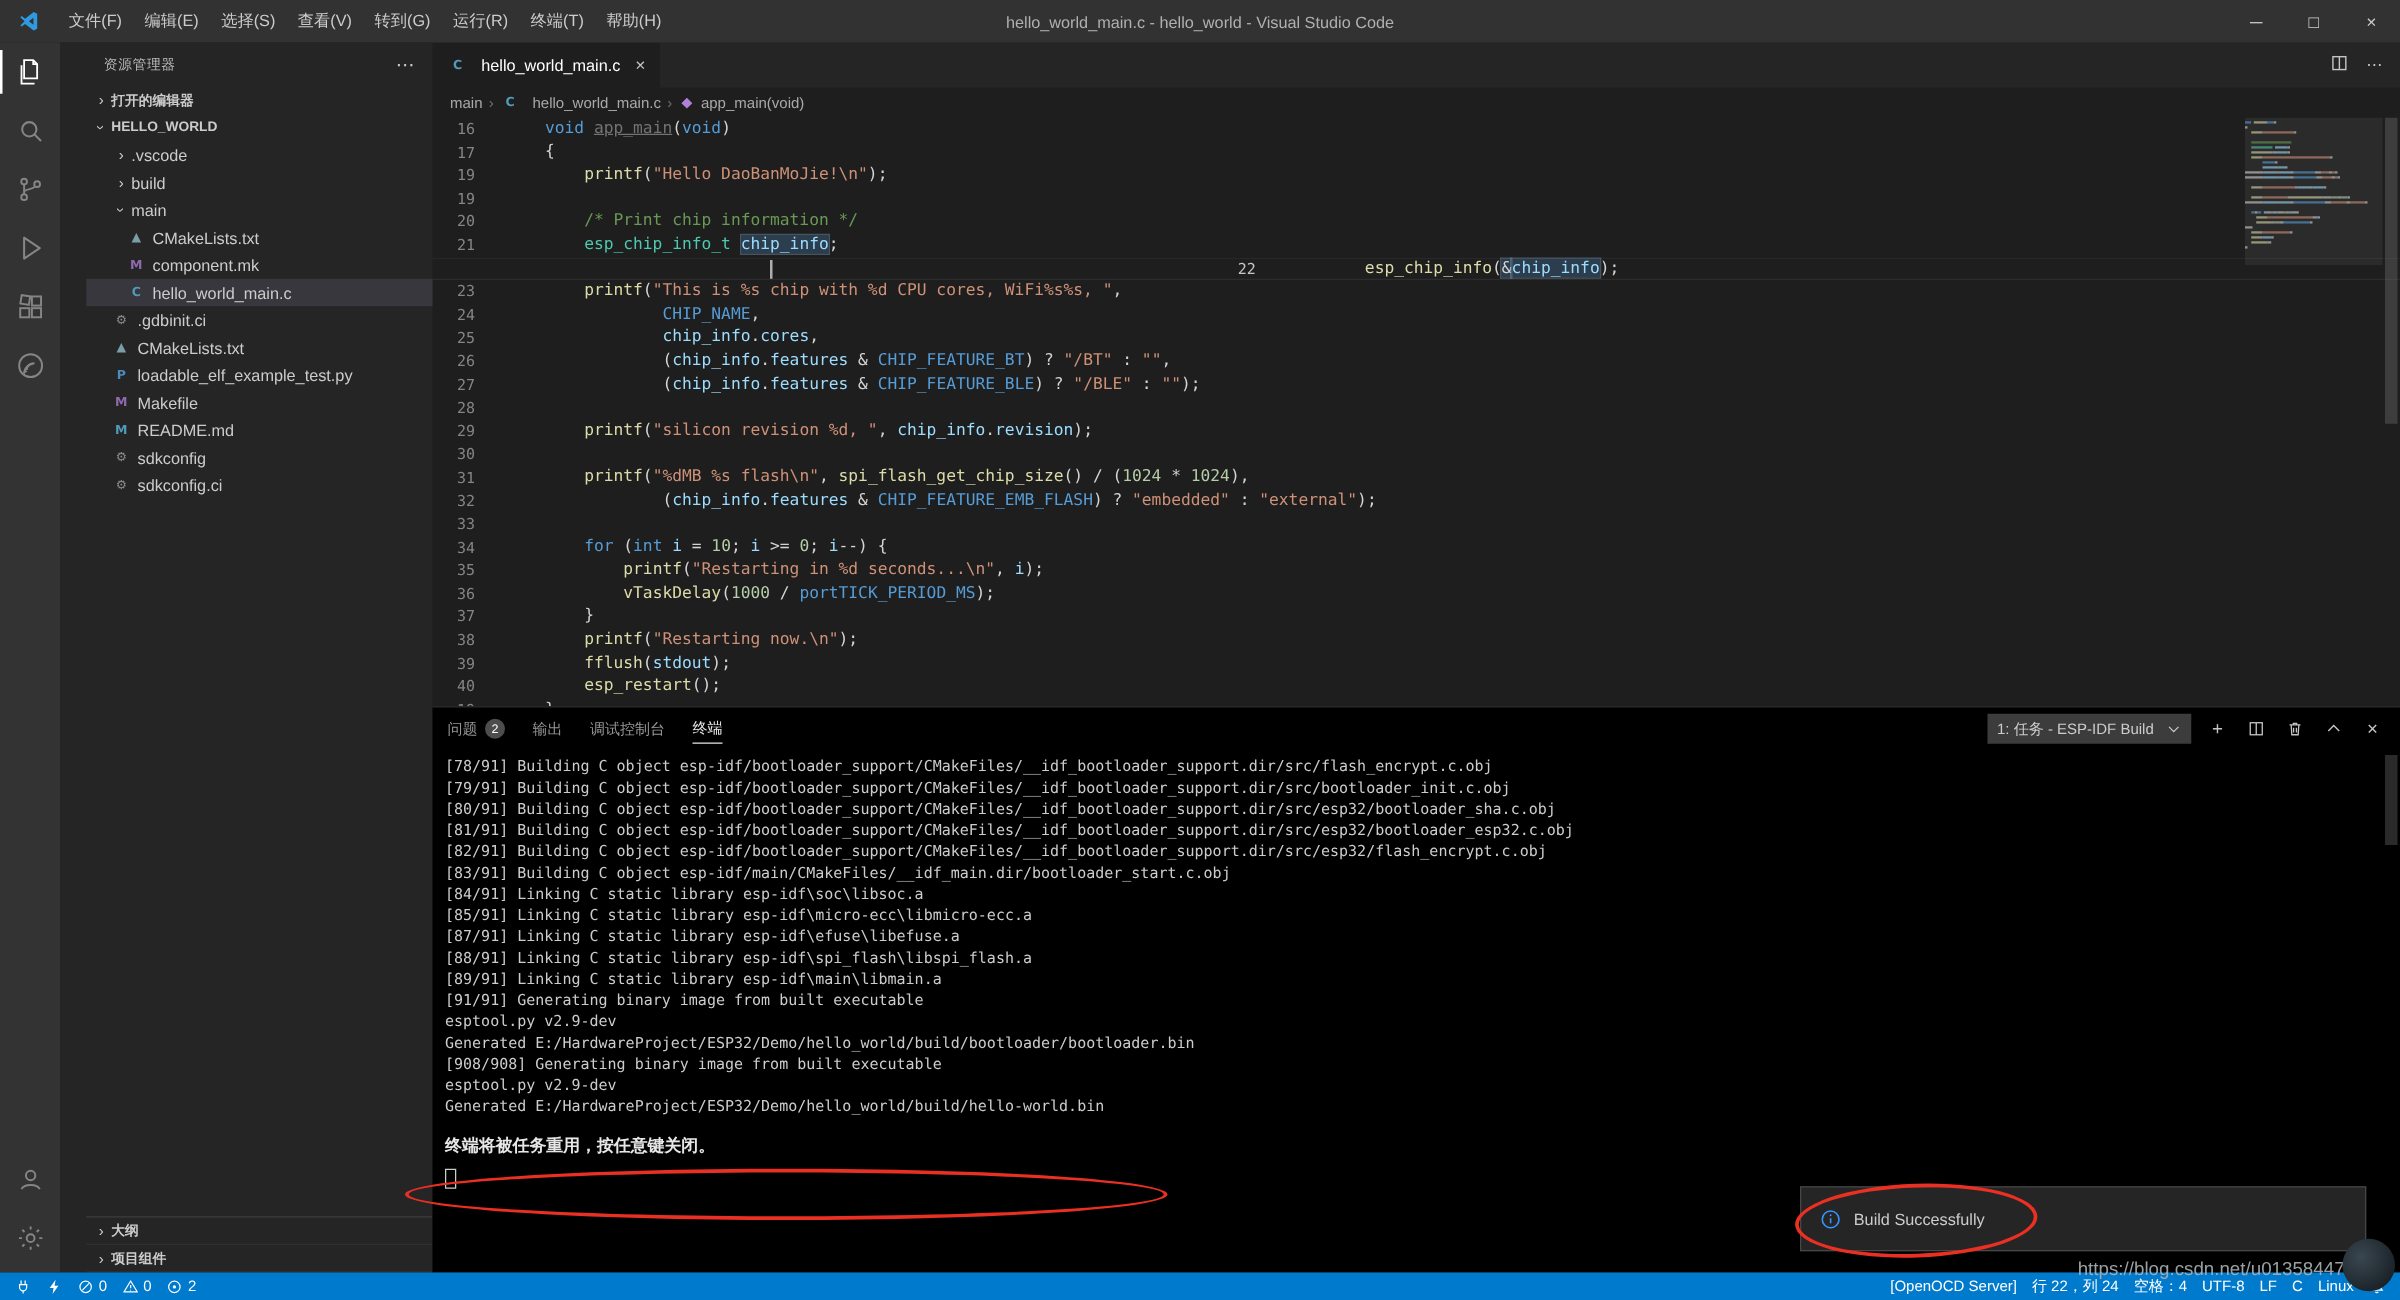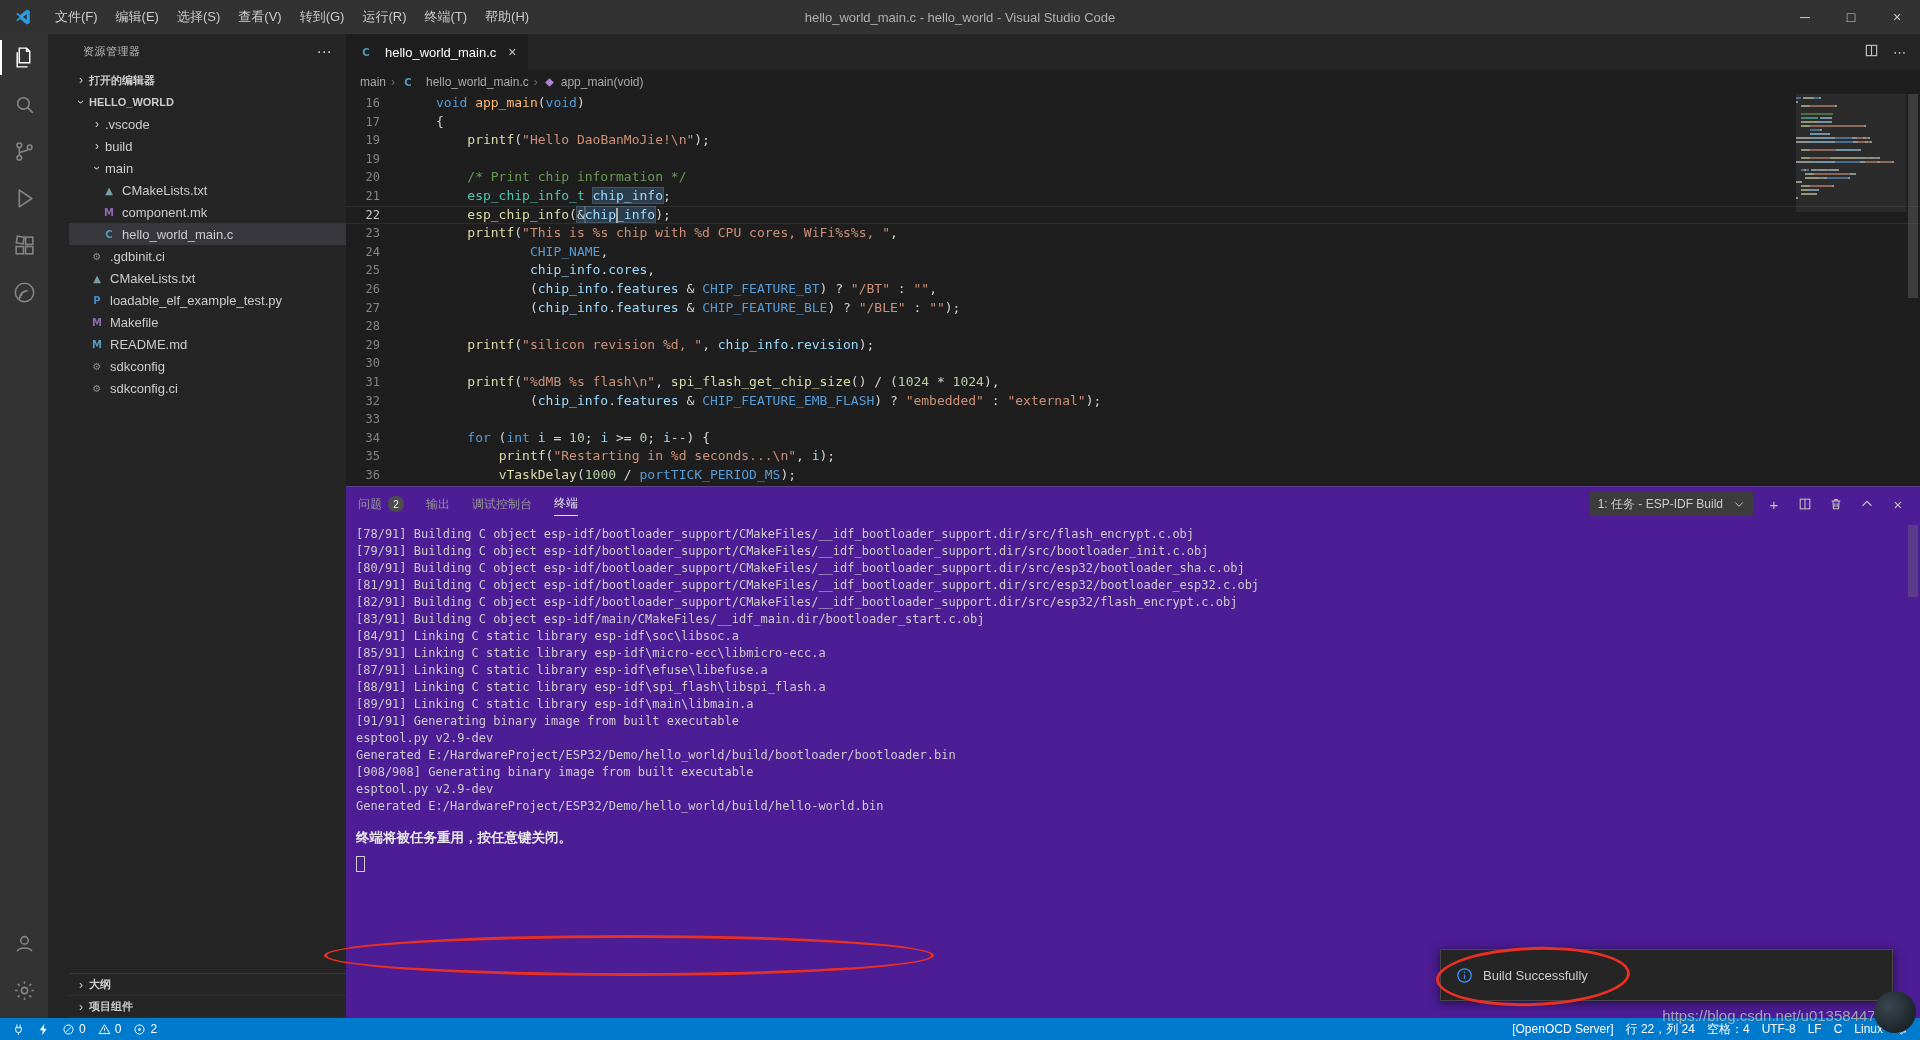--- a/index.html
+++ b/index.html
@@ -51,33 +51,33 @@
   .breadcrumbs{height:24px;display:flex;align-items:center;font-size:12px;color:#a9a9a9;padding-left:14px;gap:5px;flex:none;}
   .bc-sep{color:#6e6e6e;font-size:12px;}
   .bc-item{cursor:pointer;}
   .sym-icon svg{width:13px;height:13px;display:block;}
 
   .editor-body{flex:1;position:relative;min-height:0;overflow:hidden;font-family:"DejaVu Sans Mono",monospace;}
   .code{position:absolute;inset:0;}
   .code-line{display:flex;height:18.6px;line-height:18.6px;font-size:13px;white-space:pre;position:relative;cursor:text;}
   .code-line .ln{width:34px;text-align:right;color:#858585;font-size:12px;flex:none;}
   .code-line .ltxt{margin-left:56px;}
-  .code-line.current{box-shadow:inset 0 -1px 0 #2c2c2c, inset 0 1px 0 #2c2c2c;}
+  .code-line.current{box-shadow:inset 0 -1px 0 #2c2c2c, inset 0 1px 0 #2c2c2c;justify-content:center;}
   .code-line.current .ln{color:#c6c6c6;}
   .hl{background:rgba(64,107,145,.42);outline:1px solid rgba(120,150,180,.45);}
   .caret{position:absolute;top:2px;width:2px;height:15px;background:#aeafad;}
   .minimap{position:absolute;top:2px;right:14px;width:110px;overflow:hidden;}
   .mm-row{height:3px;margin-bottom:1px;display:flex;overflow:hidden;}
   .mm-seg{height:2px;margin-top:1px;flex:none;}
   .mm-slider{position:absolute;top:0;right:14px;width:110px;height:118px;background:rgba(255,255,255,.06);}
   .scrollbar-v{position:absolute;top:0;right:0;width:14px;bottom:0;}
   .scrollbar-v .slider{position:absolute;top:0;right:2px;width:10px;height:52%;background:rgba(121,121,121,.35);}
 
   
-  .panel{height:532px;flex:none;display:flex;flex-direction:column;border-top:1px solid rgba(128,128,128,.35);position:relative;background:#4c1d95;}
+  .panel{height:453px;flex:none;display:flex;flex-direction:column;border-top:1px solid rgba(128,128,128,.35);position:relative;background:#000000;}
   .panel-header{height:34px;display:flex;align-items:center;padding:0 12px;flex:none;}
   .panel-tab{margin-right:22px;font-size:12px;color:#969696;display:inline-flex;align-items:center;gap:6px;padding:3px 0;cursor:pointer;}
   .panel-tab.active{color:#e7e7e7;border-bottom:1px solid #e7e7e7;}
   .badge{background:#4d4d4d;color:#ffffff;border-radius:9px;font-size:10px;height:16px;min-width:16px;padding:0 4px;display:inline-flex;align-items:center;justify-content:center;}
   .panel-actions{margin-left:auto;display:flex;align-items:center;gap:11px;color:#c5c5c5;}
   .task-select{background:#3c3c3c;height:24px;display:flex;align-items:center;font-size:12px;color:#cccccc;padding:0 8px;gap:10px;cursor:pointer;}
   .task-select svg{width:12px;height:12px;}
   .pa-ic{width:20px;height:22px;display:flex;align-items:center;justify-content:center;font-size:15px;cursor:pointer;}
   .pa-ic svg{width:14px;height:14px;}
   .panel-content{flex:1;padding:5px 0 0 10px;font-family:"DejaVu Sans Mono",monospace;font-size:12px;color:#cccccc;position:relative;overflow:hidden;}
@@ -300,21 +300,21 @@
           <span class="sym-icon">
             <svg viewBox="0 0 16 16">
               <rect x="4.2" y="4.2" width="7.6" height="7.6" transform="rotate(45 8 8)" fill="#b180d7"></rect>
             </svg>
           </span>
           <span class="bc-item">app_main(void)</span>
         </div>
 
       <div class="editor-body">
         <div class="code">
-            <div class="code-line"><span class="ln">16</span><span class="ltxt"><span style="color: rgb(86, 156, 214);">void</span><span style="color: rgb(212, 212, 212);"> </span><span style="color: #fdba74;">app_main</span><span style="color: rgb(212, 212, 212);">(</span><span style="color: rgb(86, 156, 214);">void</span><span style="color: rgb(212, 212, 212);">)</span></span></div>
+            <div class="code-line"><span class="ln">16</span><span class="ltxt"><span style="color: rgb(86, 156, 214);">void</span><span style="color: rgb(212, 212, 212);"> </span><span style="color: #737373; text-decoration: underline;">app_main</span><span style="color: rgb(212, 212, 212);">(</span><span style="color: rgb(86, 156, 214);">void</span><span style="color: rgb(212, 212, 212);">)</span></span></div>
             <div class="code-line"><span class="ln">17</span><span class="ltxt"><span style="color: rgb(212, 212, 212);">{</span></span></div>
             <div class="code-line"><span class="ln">19</span><span class="ltxt"><span style="color: rgb(212, 212, 212);">    </span><span style="color: rgb(220, 220, 170);">printf</span><span style="color: rgb(212, 212, 212);">(</span><span style="color: rgb(206, 145, 120);">"Hello DaoBanMoJie!\n"</span><span style="color: rgb(212, 212, 212);">);</span></span></div>
             <div class="code-line"><span class="ln">19</span><span class="ltxt"></span></div>
             <div class="code-line"><span class="ln">20</span><span class="ltxt"><span style="color: rgb(212, 212, 212);">    </span><span style="color: rgb(106, 153, 85);">/* Print chip information */</span></span></div>
             <div class="code-line"><span class="ln">21</span><span class="ltxt"><span style="color: rgb(212, 212, 212);">    </span><span style="color: rgb(78, 201, 176);">esp_chip_info_t</span><span style="color: rgb(212, 212, 212);"> </span><span class="hl" style="color: rgb(156, 220, 254);">chip_info</span><span style="color: rgb(212, 212, 212);">;</span></span></div>
             <div class="code-line current"><span class="ln">22</span><span class="ltxt"><span style="color: rgb(212, 212, 212);">    </span><span style="color: rgb(220, 220, 170);">esp_chip_info</span><span style="color: rgb(212, 212, 212);">(</span><span class="hl" style="color: rgb(212, 212, 212);">&amp;</span><span class="hl" style="color: rgb(156, 220, 254);">chip_info</span><span style="color: rgb(212, 212, 212);">);</span></span><span class="caret" style="left: 270.09px;"></span></div>
             <div class="code-line"><span class="ln">23</span><span class="ltxt"><span style="color: rgb(212, 212, 212);">    </span><span style="color: rgb(220, 220, 170);">printf</span><span style="color: rgb(212, 212, 212);">(</span><span style="color: rgb(206, 145, 120);">"This is %s chip with %d CPU cores, WiFi%s%s, "</span><span style="color: rgb(212, 212, 212);">,</span></span></div>
             <div class="code-line"><span class="ln">24</span><span class="ltxt"><span style="color: rgb(212, 212, 212);">            </span><span style="color: rgb(86, 156, 214);">CHIP_NAME</span><span style="color: rgb(212, 212, 212);">,</span></span></div>
             <div class="code-line"><span class="ln">25</span><span class="ltxt"><span style="color: rgb(212, 212, 212);">            </span><span style="color: rgb(156, 220, 254);">chip_info</span><span style="color: rgb(212, 212, 212);">.</span><span style="color: rgb(156, 220, 254);">cores</span><span style="color: rgb(212, 212, 212);">,</span></span></div>
             <div class="code-line"><span class="ln">26</span><span class="ltxt"><span style="color: rgb(212, 212, 212);">            (</span><span style="color: rgb(156, 220, 254);">chip_info</span><span style="color: rgb(212, 212, 212);">.</span><span style="color: rgb(156, 220, 254);">features</span><span style="color: rgb(212, 212, 212);"> &amp; </span><span style="color: rgb(86, 156, 214);">CHIP_FEATURE_BT</span><span style="color: rgb(212, 212, 212);">) ? </span><span style="color: rgb(206, 145, 120);">"/BT"</span><span style="color: rgb(212, 212, 212);"> : </span><span style="color: rgb(206, 145, 120);">""</span><span style="color: rgb(212, 212, 212);">,</span></span></div>

